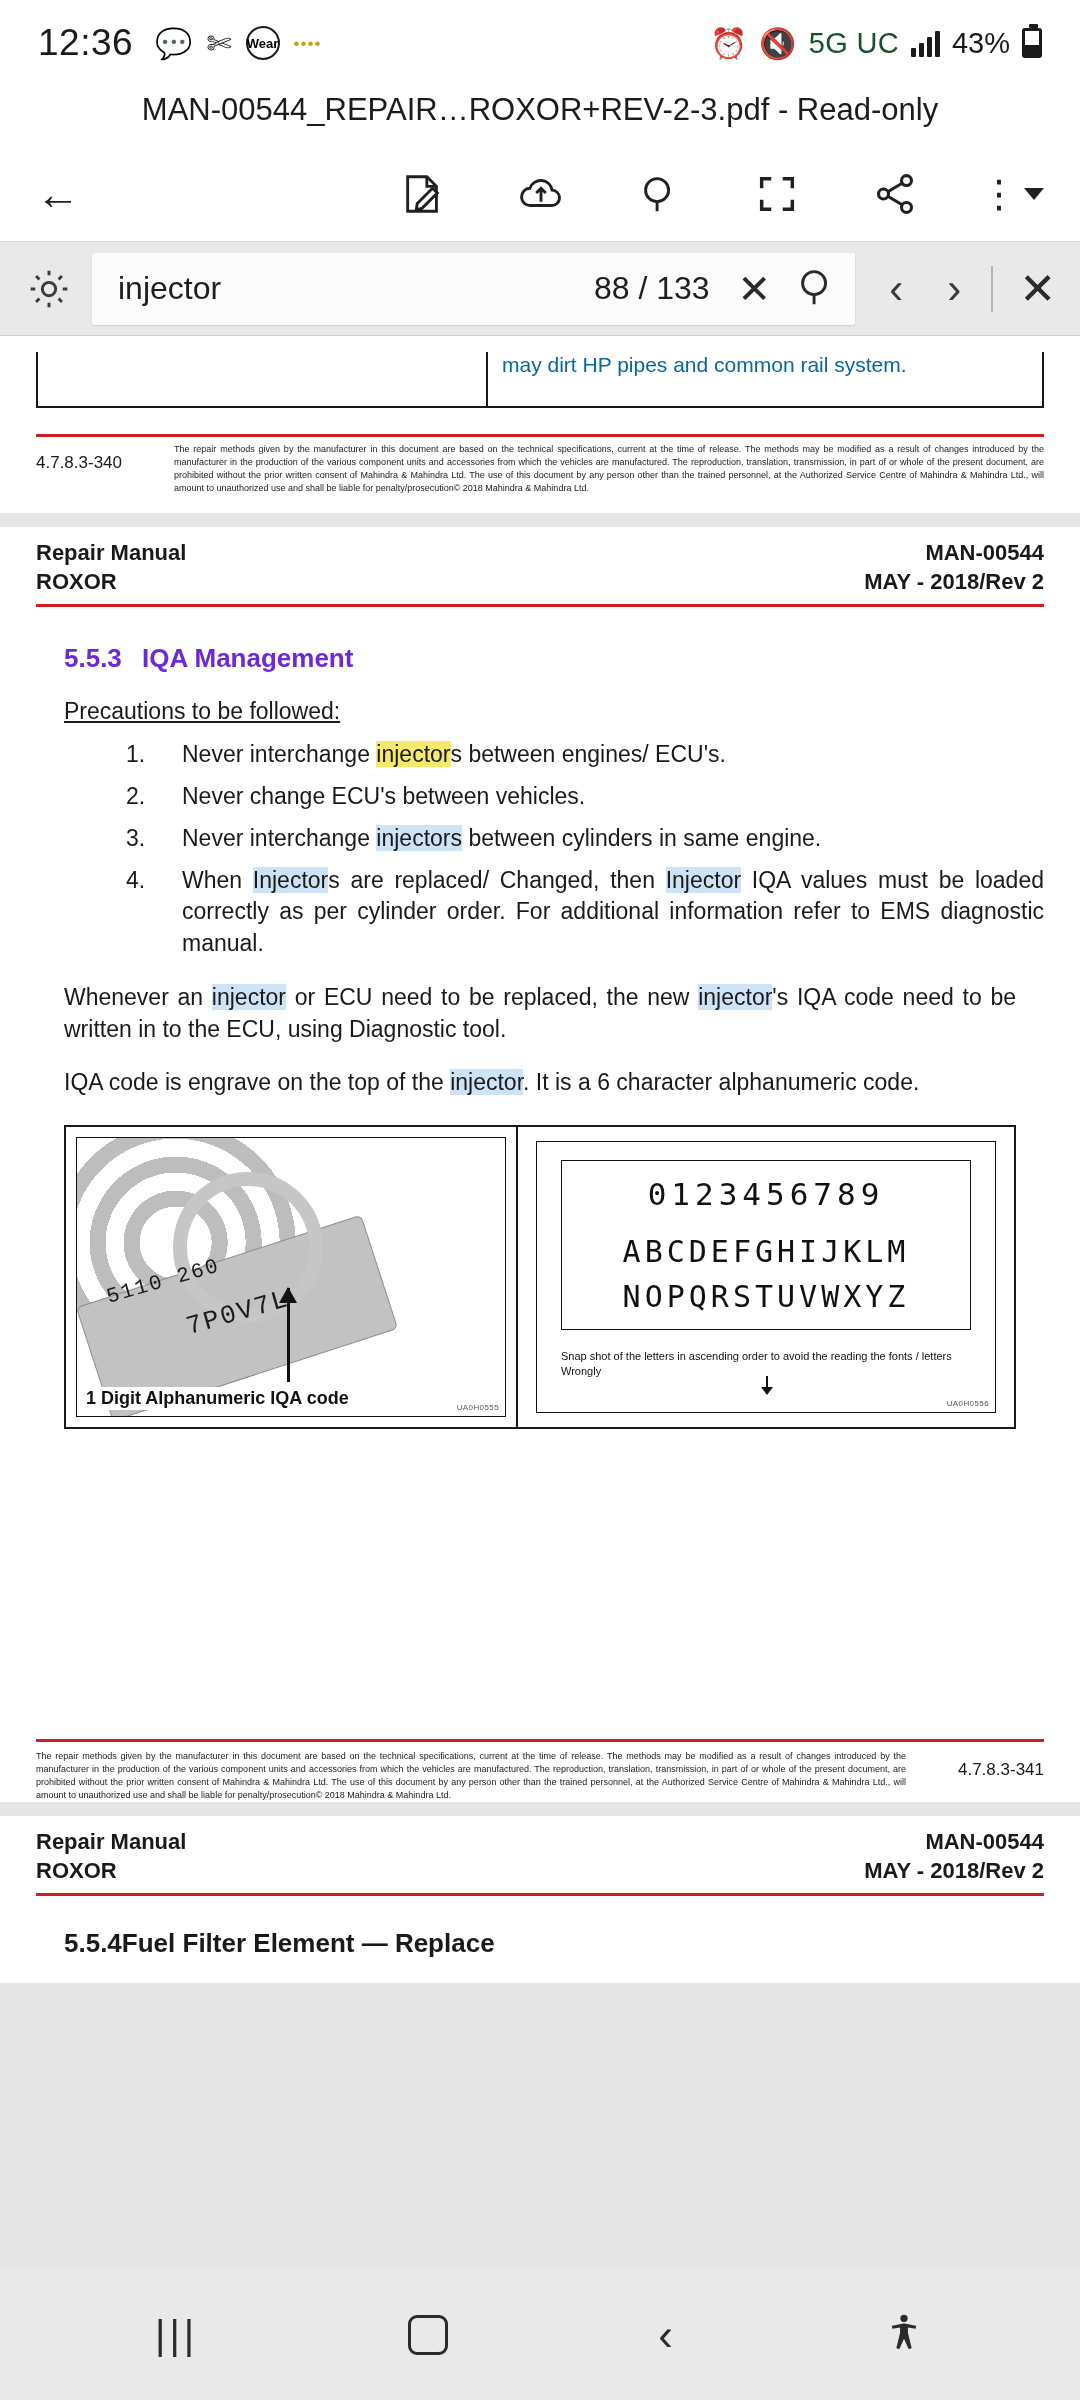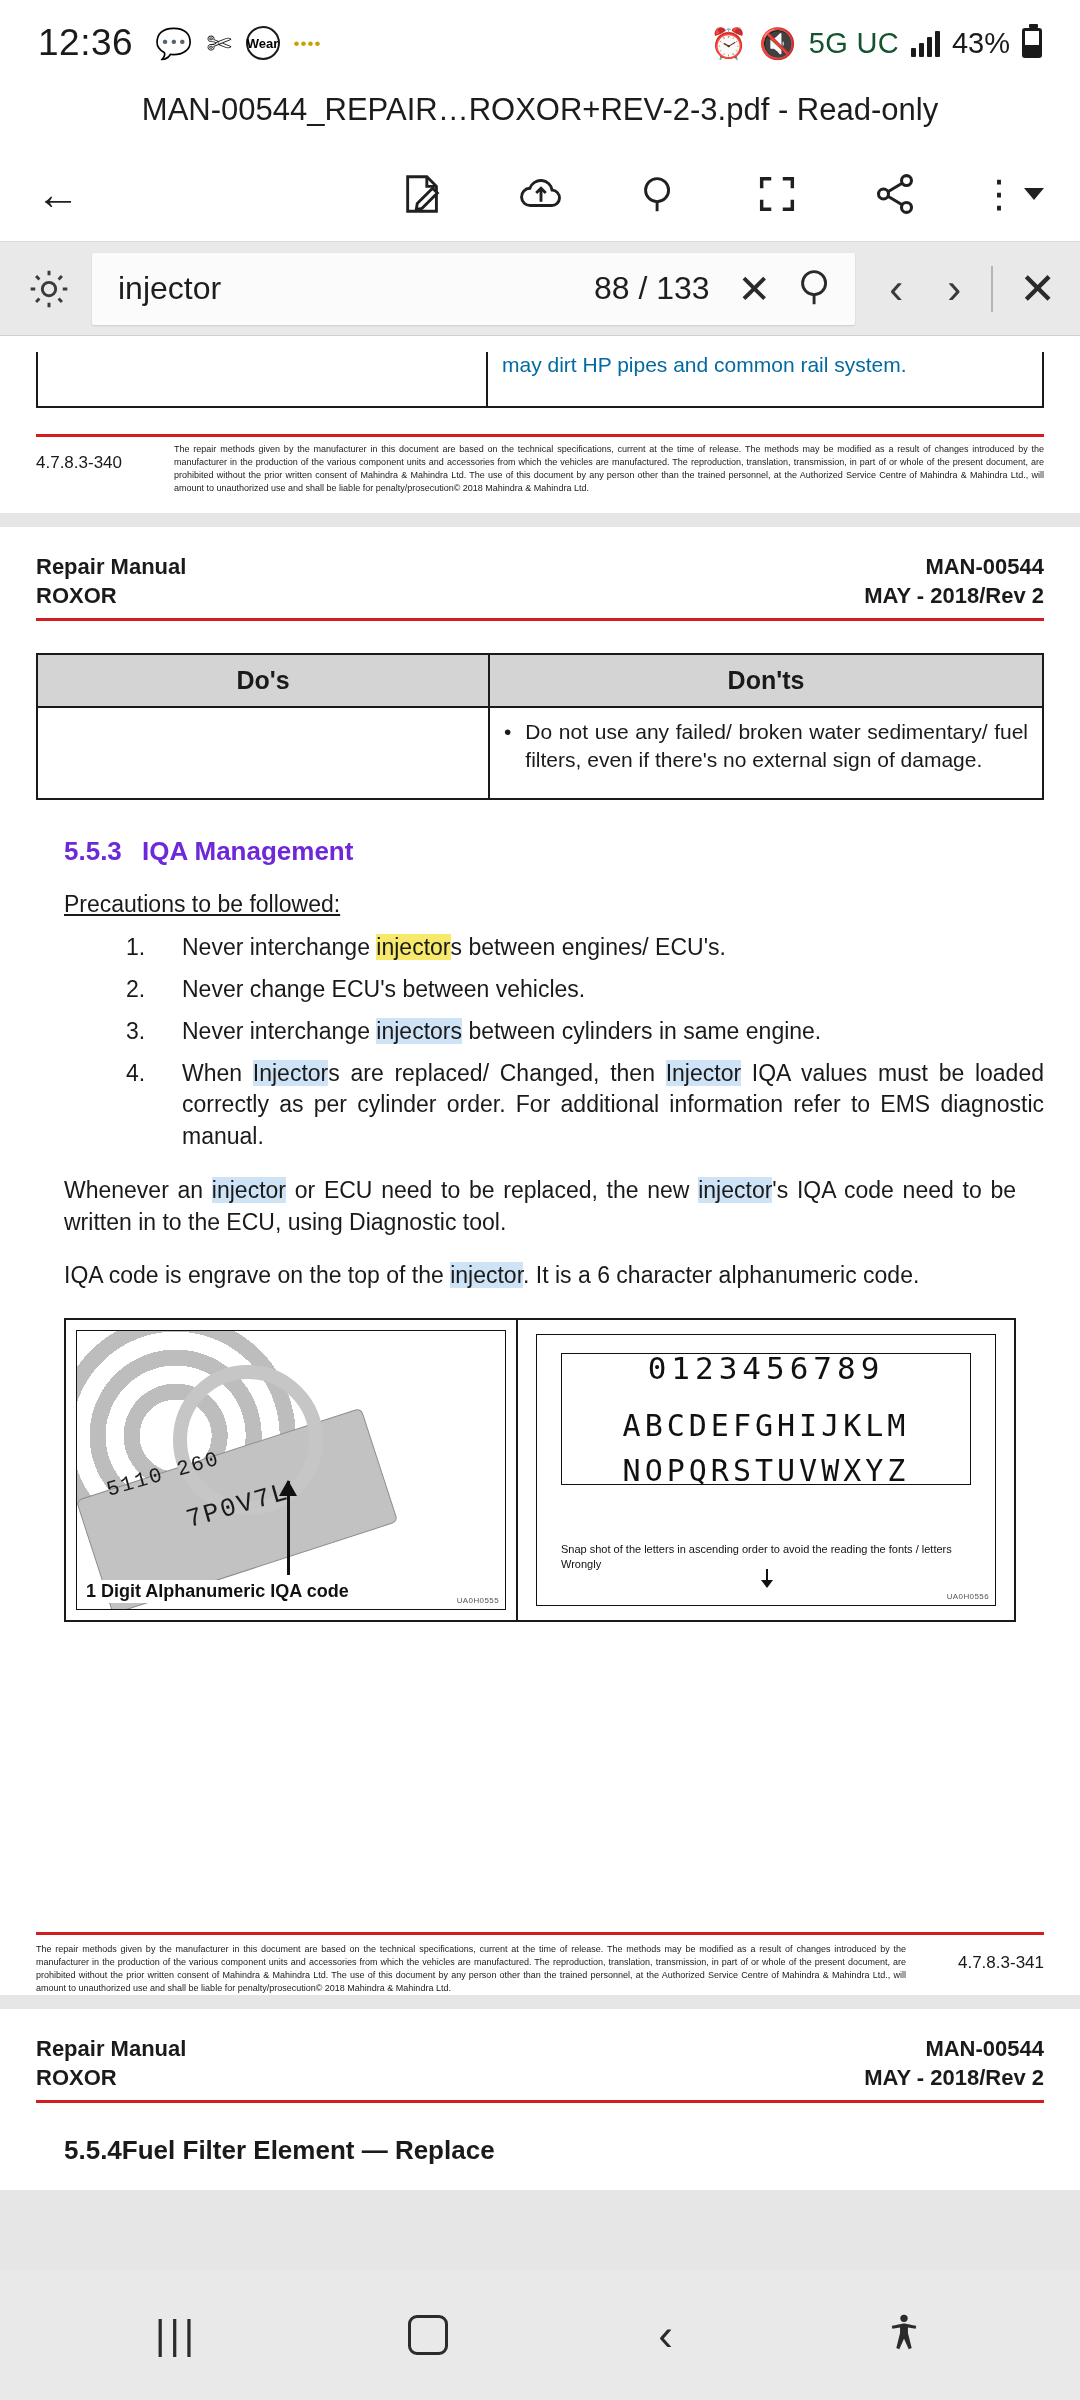--- a/index.html
+++ b/index.html
@@ -107,21 +107,21 @@
   .tailtable .cell-l { width: 452px; border: 2px solid #1a1a1a; border-top: 0; }
   .tailtable .cell-r { flex: 1; border: 2px solid #1a1a1a; border-top: 0; border-left: 0; padding: 0 14px; }
   .tail-txt { font-size: 21px; color: #0369a1; line-height: 1.25; }
   .redline { height: 3px; background: #cf1d22; margin: 26px 0 6px 0; }
   .footer-row { display: flex; align-items: flex-start; gap: 18px; }
   .footer-num { font-size: 17px; color: #1a1a1a; padding-top: 10px; width: 120px; }
   .footer-legal { font-size: 9px; color: #1a1a1a; line-height: 1.45; text-align: justify; flex: 1; }
   .footer-num.right { text-align: right; }
 
   
-  .hdr { display: flex; justify-content: space-between; padding-top: 26px; }
+  .hdr { display: flex; justify-content: space-between; padding-top: 12px; }
   .hdr-l, .hdr-r { font-size: 22px; font-weight: bold; color: #1a1a1a; line-height: 1.3; }
   .hdr-r { text-align: right; }
   .hdr-rule { height: 3px; background: #cf1d22; margin-top: 8px; }
 
   table.dosdonts { width: 100%; border-collapse: collapse; margin-top: 32px; }
   table.dosdonts th, table.dosdonts td { border: 2px solid #1a1a1a; }
   table.dosdonts th {
     background: #d4d4d4; font-size: 25px; font-weight: bold; color: #1a1a1a;
     padding: 11px 0; text-align: center;
   }
@@ -188,21 +188,21 @@
   .inj-arrow {
     position: absolute; left: 210px; bottom: 34px; width: 3px; height: 94px; background: #111;
   }
   .inj-arrow:before {
     content: ""; position: absolute; top: -1px; left: -8px;
     border-left: 9px solid transparent; border-right: 9px solid transparent; border-bottom: 16px solid #111;
   }
 
   
   .letterbox {
-    position: absolute; left: 24px; top: 18px; right: 24px; height: 132px;
+    position: absolute; left: 24px; top: 18px; right: 24px; height: 170px;
     border: 1.5px solid #111; display: flex; flex-direction: column;
     align-items: center; justify-content: center; gap: 10px;
     font-family: "DejaVu Sans Mono", monospace;
   }
   .letterbox .l1 { font-size: 31px; letter-spacing: 5px; color: #111; }
   .letterbox .l2 { font-size: 30px; letter-spacing: 4px; color: #111; margin-top: 12px; }
   .letterbox .l3 { font-size: 30px; letter-spacing: 4px; color: #111; }
   .fig-note {
     position: absolute; left: 24px; right: 24px; bottom: 34px;
     font-size: 11px; color: #111; line-height: 1.3;
@@ -353,37 +353,20 @@
         <div>Repair Manual</div>
         <div>ROXOR</div>
       </div>
       <div class="hdr-r">
         <div>MAN-00544</div>
         <div>MAY - 2018/Rev 2</div>
       </div>
     </div>
     <div class="hdr-rule"></div>
 
-    <table class="dosdonts">
-      <tbody>
-          <tr>
-        <th class="dd-left">Do's</th>
-        <th>Don'ts</th>
-      </tr>
-      <tr>
-        <td class="dd-left"></td>
-        <td>
-          <div class="bullet-row">
-            <span class="bullet-dot">•</span>
-            <span class="just">Do not use any failed/ broken water sedimentary/ fuel filters, even if there's no external sign of damage.</span>
-          </div>
-        </td>
-      </tr>
-    </tbody>
-      </table>
 
     <h3 class="sec">
       <span class="num">5.5.3</span><span>IQA Management</span>
     </h3>
 
     <p class="body">Precautions to be followed:</p>
 
     <ol class="prec">
       <li>
         <span class="li-n">1.</span><span>Never interchange </span><span class="hl-y">injector</span><span>s between engines/ ECU's.</span>

